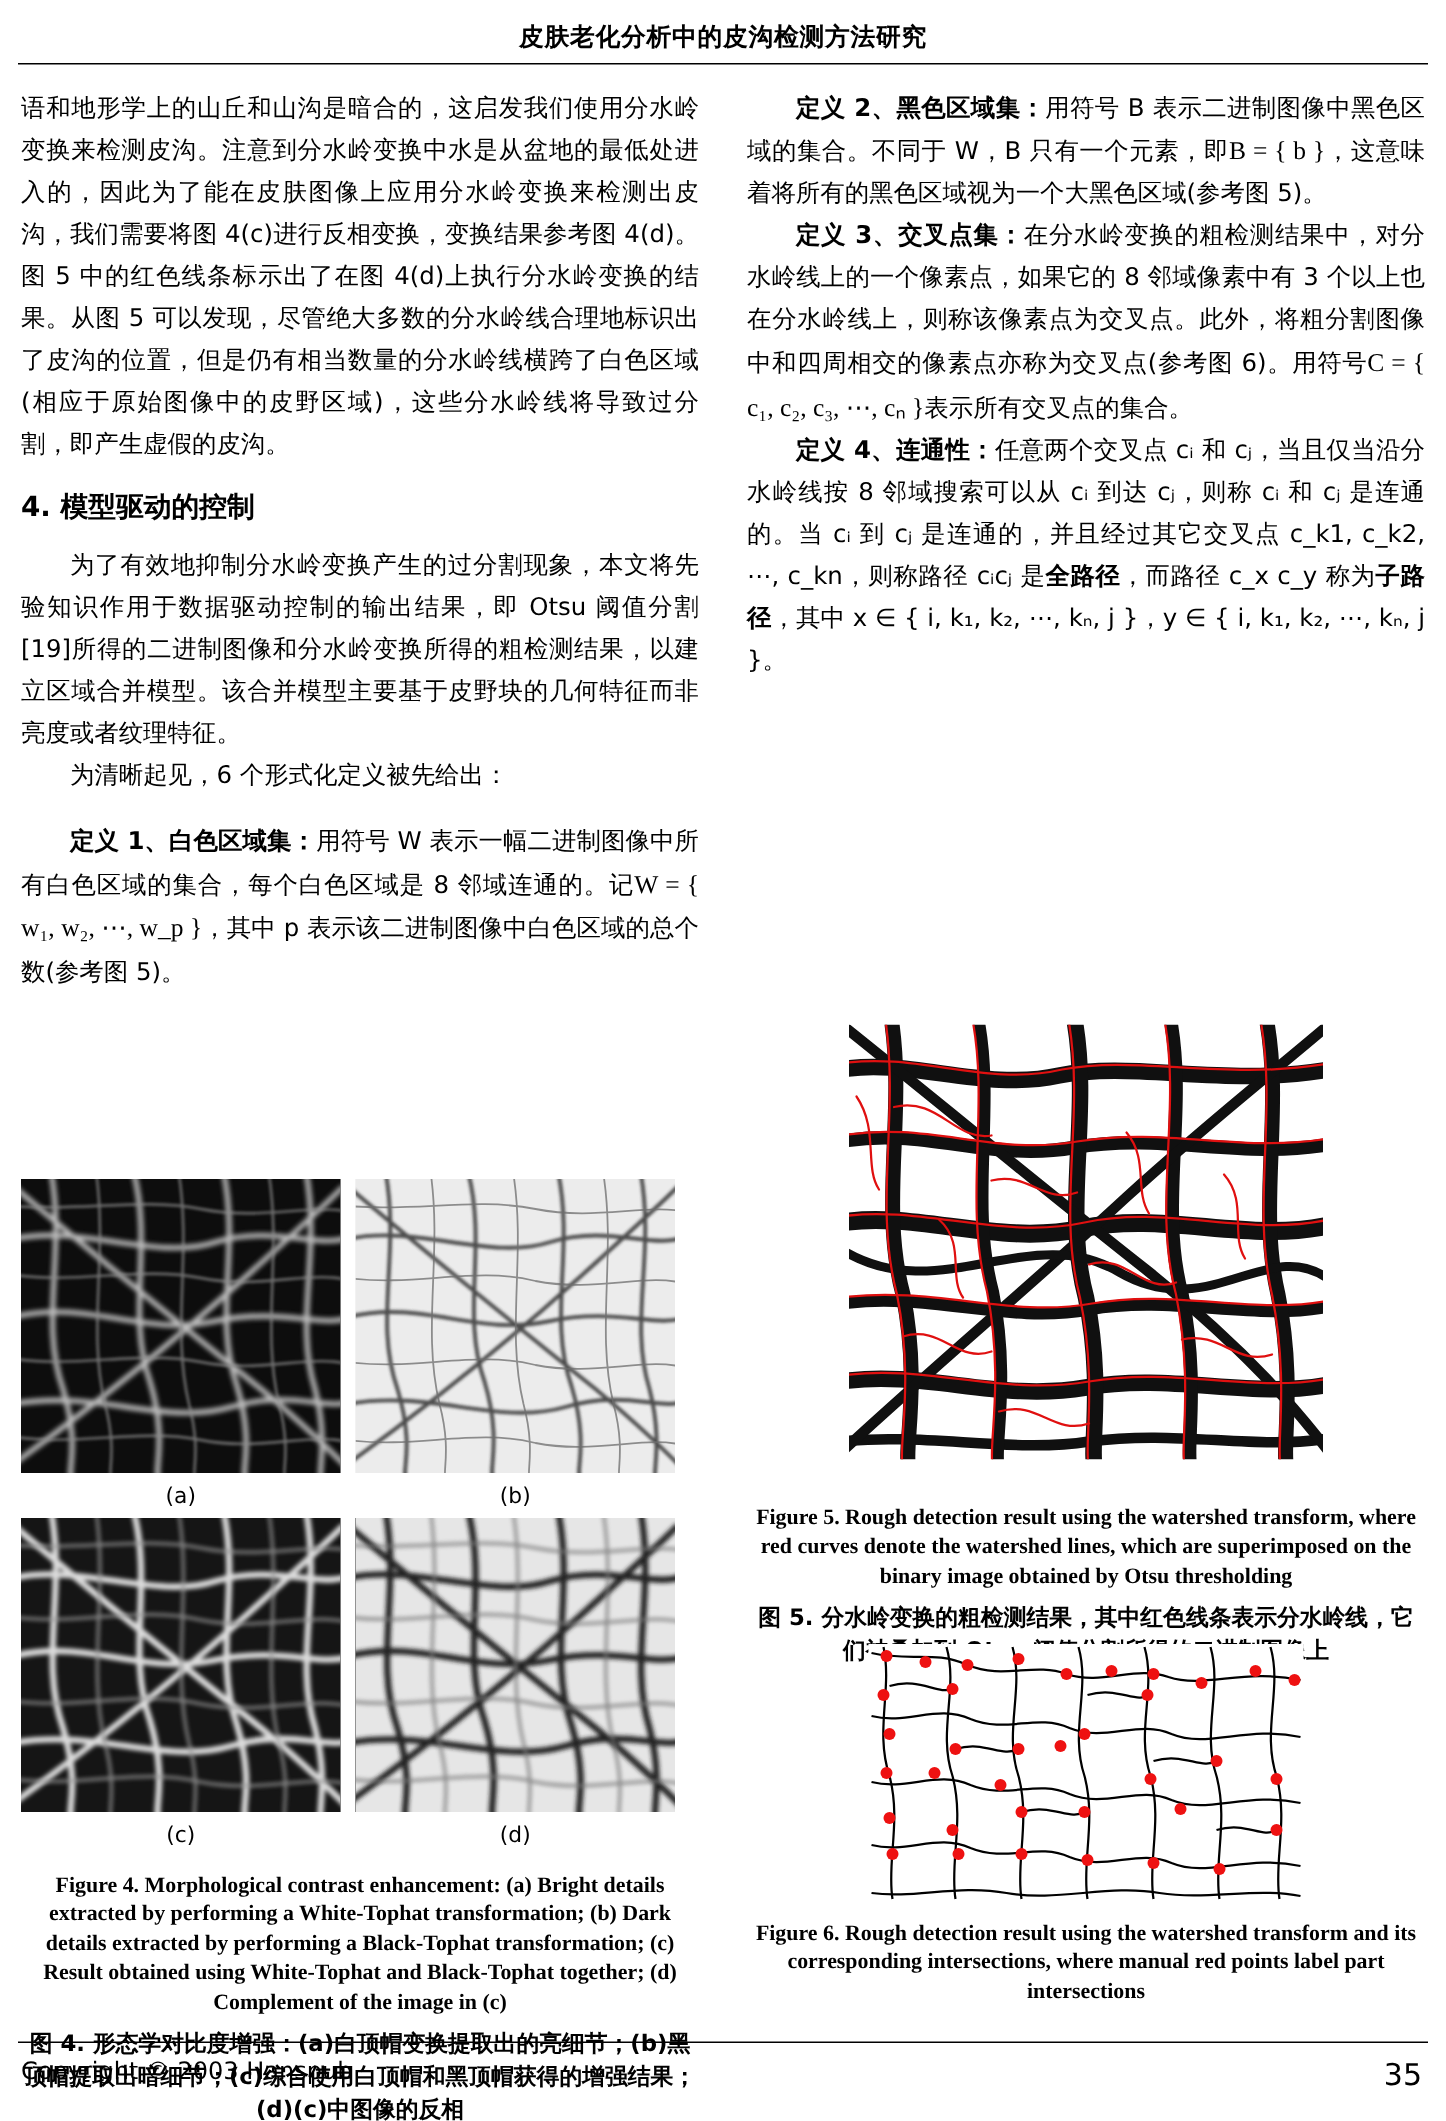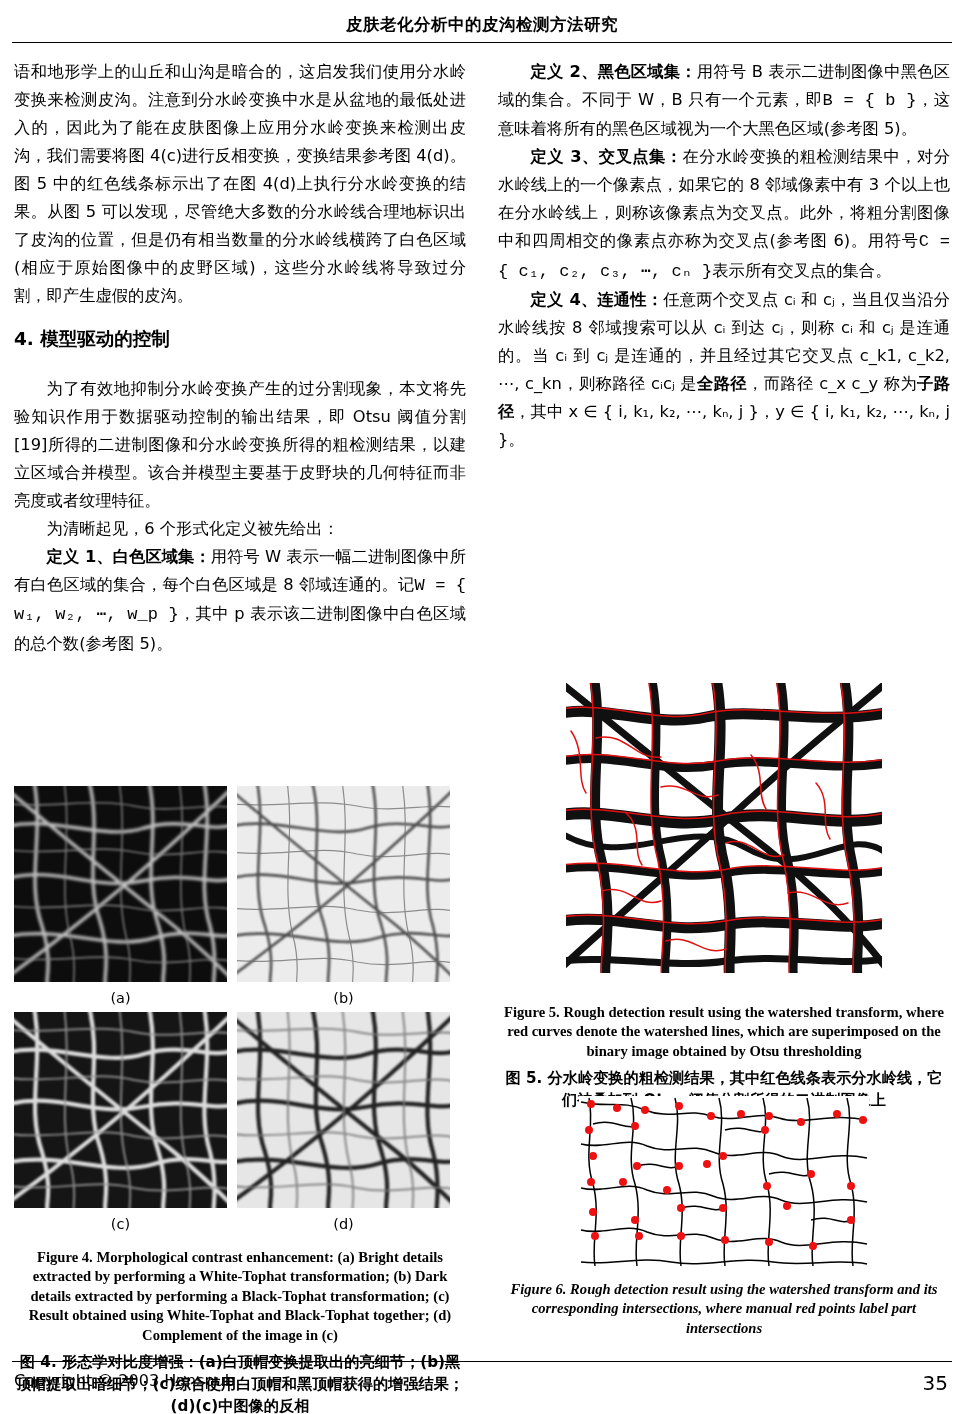--- a/index.html
+++ b/index.html
@@ -57,27 +57,27 @@
     font-family: "DejaVu Sans", sans-serif;
     font-size: 16.3px;
     line-height: 1.72;
     text-align: justify;
   }
   p.noindent { text-indent: 0; }
   h2.section {
     font-family: "DejaVu Sans", sans-serif;
     font-size: 18.5px;
     font-weight: bold;
-    margin: 13px 0 20px 0;
+    margin: 13px 0 8px 0;
     text-indent: 0;
   }
   .defn {
     font-weight: bold;
   }
-  .math { font-family: Liberation Mono, monospace; font-size: 17px; }
+  .math { font-family: Liberation Serif, serif; font-size: 17px; }
 
   
   .fig-wrap { position: absolute; }
 
   .imgcell {
     background: #111;
     position: relative;
     overflow: hidden;
   }
   .sublabel {
@@ -126,21 +126,21 @@
 <div class="page">
 
   <div class="running-head">皮肤老化分析中的皮沟检测方法研究</div>
   <div class="head-rule"></div>
 
   <div class="col left" style="height:700px;">
     <p class="body noindent">语和地形学上的山丘和山沟是暗合的，这启发我们使用分水岭变换来检测皮沟。注意到分水岭变换中水是从盆地的最低处进入的，因此为了能在皮肤图像上应用分水岭变换来检测出皮沟，我们需要将图 4(c)进行反相变换，变换结果参考图 4(d)。图 5 中的红色线条标示出了在图 4(d)上执行分水岭变换的结果。从图 5 可以发现，尽管绝大多数的分水岭线合理地标识出了皮沟的位置，但是仍有相当数量的分水岭线横跨了白色区域(相应于原始图像中的皮野区域)，这些分水岭线将导致过分割，即产生虚假的皮沟。</p>
     <h2 class="section">4. 模型驱动的控制</h2>
     <p class="body">为了有效地抑制分水岭变换产生的过分割现象，本文将先验知识作用于数据驱动控制的输出结果，即 Otsu 阈值分割[19]所得的二进制图像和分水岭变换所得的粗检测结果，以建立区域合并模型。该合并模型主要基于皮野块的几何特征而非亮度或者纹理特征。</p>
     <p class="body">为清晰起见，6 个形式化定义被先给出：</p>
-    <p class="body" style="text-indent:2em;">
+    <p class="body" style="text-indent:2em;margin-top:16px;">
       <span class="defn">定义 1、白色区域集：</span><span>用符号 W 表示一幅二进制图像中所有白色区域的集合，每个白色区域是 8 邻域连通的。记</span><span class="math">W = { w₁, w₂, ⋯, w_p }</span><span>，其中 p 表示该二进制图像中白色区域的总个数(参考图 5)。</span>
     </p>
   </div>
 
   <div class="col right" style="height:600px;">
     <p class="body">
       <span class="defn">定义 2、黑色区域集：</span><span>用符号 B 表示二进制图像中黑色区域的集合。不同于 W，B 只有一个元素，即</span><span class="math">B = { b }</span><span>，这意味着将所有的黑色区域视为一个大黑色区域(参考图 5)。</span>
     </p>
     <p class="body">
       <span class="defn">定义 3、交叉点集：</span><span>在分水岭变换的粗检测结果中，对分水岭线上的一个像素点，如果它的 8 邻域像素中有 3 个以上也在分水岭线上，则称该像素点为交叉点。此外，将粗分割图像中和四周相交的像素点亦称为交叉点(参考图 6)。用符号</span><span class="math">C = { c₁, c₂, c₃, ⋯, cₙ }</span><span>表示所有交叉点的集合。</span>
@@ -395,20 +395,20 @@
             <circle cx="146" cy="144" r="4"></circle>
           <circle cx="190" cy="146" r="4"></circle>
             <circle cx="234" cy="150" r="4"></circle>
           <circle cx="272" cy="124" r="4"></circle>
             <circle cx="186" cy="34" r="4"></circle>
           <circle cx="128" cy="68" r="4"></circle>
             <circle cx="208" cy="110" r="4"></circle>
         </g>
       </svg>
     </div>
-    <div class="caption-en" style="margin-top:12px;font-style:italic;">Figure 6. Rough detection result using the watershed transform and its corresponding intersections, where manual red points label part intersections</div>
+    <div class="caption-en" style="margin-top:12px;">Figure 6. Rough detection result using the watershed transform and its corresponding intersections, where manual red points label part intersections</div>
   </div>
 
   <div class="footer-rule"></div>
   <div class="footer-left">Copyright © 2003 Hanspub</div>
   <div class="footer-right">35</div>
 
 </div>
 
 </body></html>

